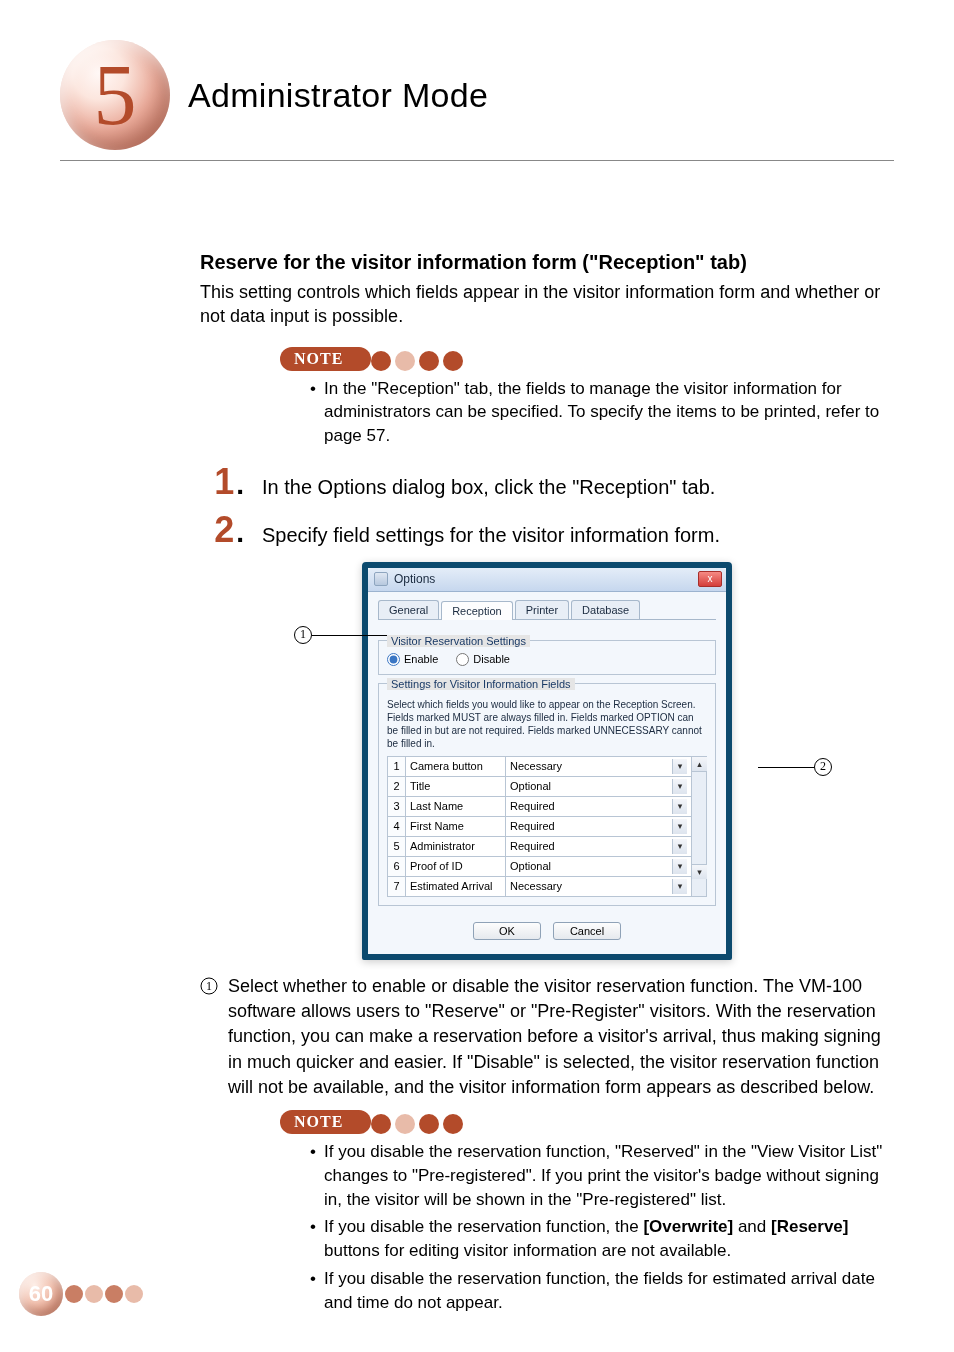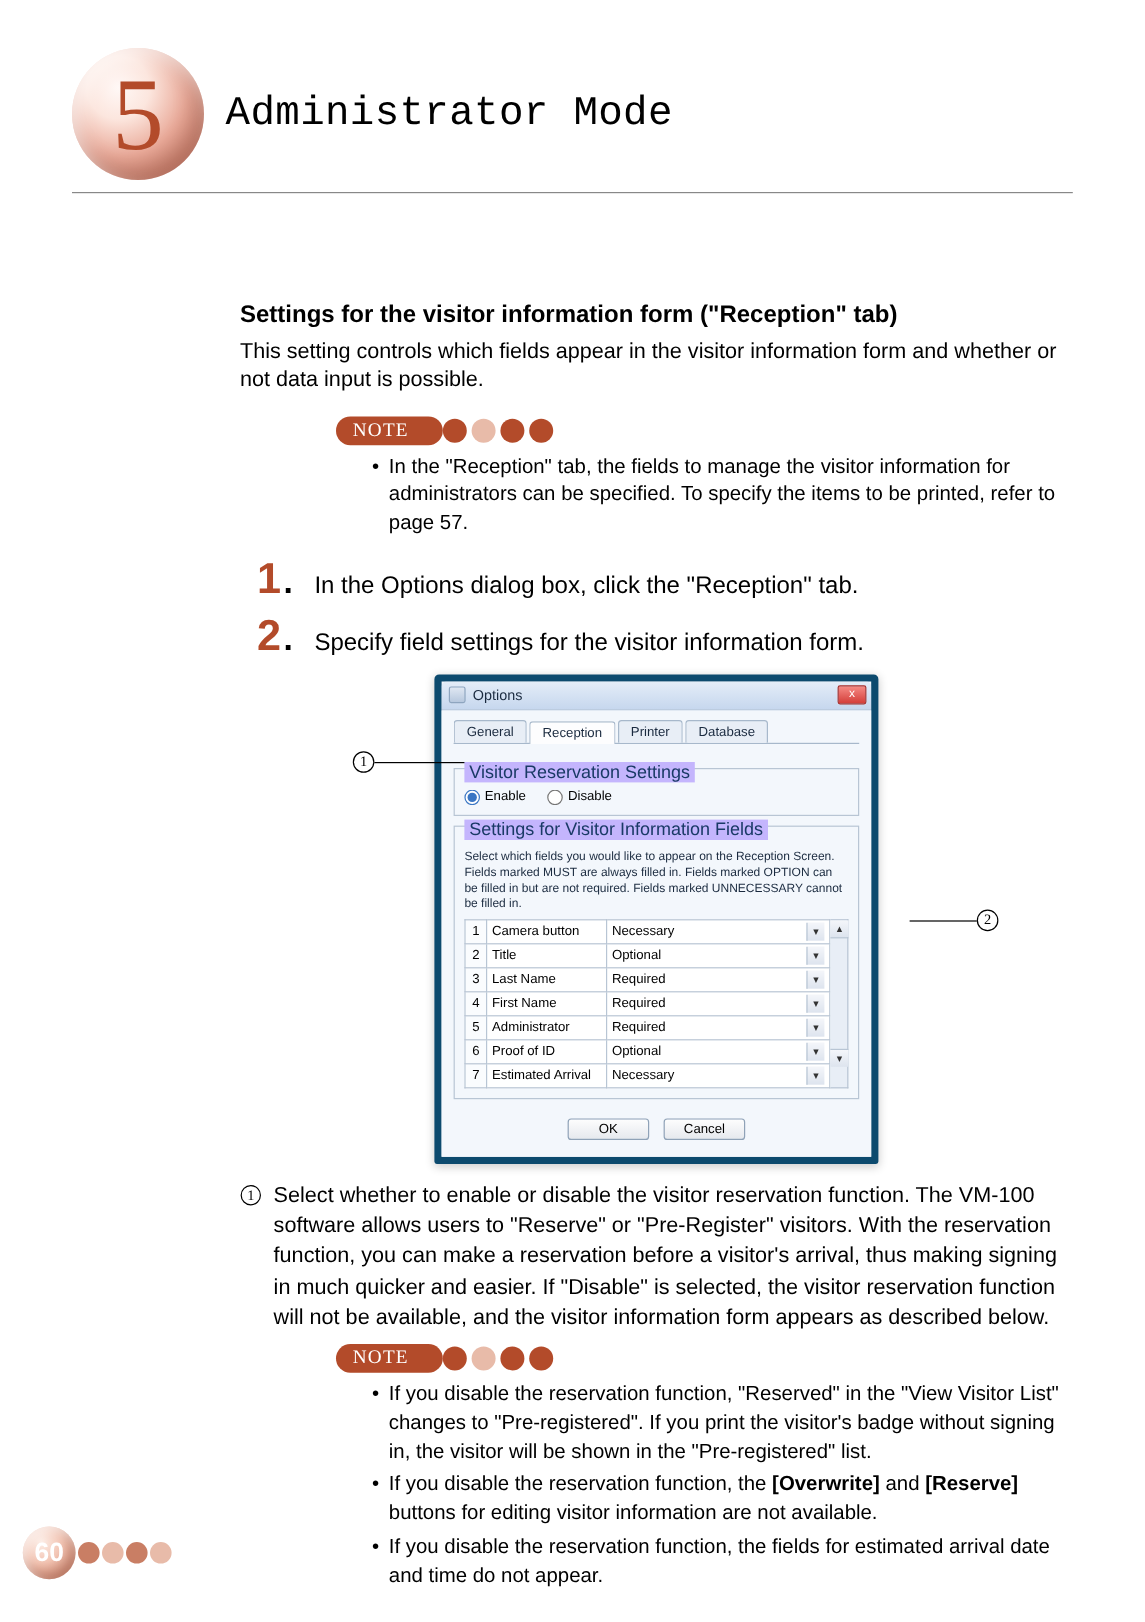--- a/index.html
+++ b/index.html
@@ -9,30 +9,30 @@
   
   .chapter-row { display: flex; align-items: center; gap: 18px; margin-bottom: 10px; }
   .big-circle {
     width: 110px; height: 110px; border-radius: 50%;
     background: radial-gradient(circle at 35% 30%, #fff8f6 0%, #fce6de 25%, #e9a897 55%, #cf7b66 80%, #b65c48 100%);
     box-shadow: inset 6px 8px 14px rgba(255,255,255,0.6), inset -8px -10px 18px rgba(0,0,0,0.15);
     display: flex; align-items: center; justify-content: center;
     font-size: 86px; font-weight: 400; color: #b34b2a; line-height: 1;
     font-family: Georgia, 'Times New Roman', serif;
   }
-  .chapter-title { font-size: 34px; font-family: Liberation Mono, monospace; letter-spacing: 0.3px; }
+  .chapter-title { font-size: 34px; font-family: Liberation Sans, sans-serif; letter-spacing: 0.3px; }
   .hr { border: none; border-top: 1px solid #888; margin: 4px 0 0 0; }
 
   .content { margin-left: 140px; margin-top: 90px; }
 
   .section-title { font-size: 20px; font-weight: bold; margin-bottom: 6px; }
   .intro { font-size: 18px; line-height: 1.35; margin-bottom: 18px; }
 
   
-  .note-row { display: flex; align-items: center; margin: 10px 0 6px 80px; }
+  .note-row { display: flex; align-items: flex-end; margin: 10px 0 6px 80px; font-weight: bold; }
   .note-pill {
     background: #b34b2a; color: #fff; font-family: 'Times New Roman', serif;
     font-size: 16px; padding: 3px 28px 3px 14px; border-radius: 12px 12px 12px 12px;
     position: relative; letter-spacing: 1px;
   }
   .note-dots { display: flex; align-items: center; gap: 4px; margin-left: 0; }
   .note-dot { width: 20px; height: 20px; border-radius: 50%; background: #b34b2a; }
   .note-dot.light { background: #e8bba9; }
 
   .note-list { margin: 6px 0 16px 110px; font-size: 17px; line-height: 1.4; }
@@ -62,21 +62,21 @@
     position: absolute; right: 4px; top: 3px; width: 24px; height: 16px;
     background: linear-gradient(#f58a84,#d43e3a); border: 1px solid #a82e2a;
     border-radius: 2px; color: #fff; font-size: 10px; line-height: 14px; text-align: center;
   }
   .dlg-body { padding: 8px 10px 10px 10px; background: #f3f7fc; }
   .tabs { display: flex; border-bottom: 1px solid #a7b8cb; margin-bottom: 20px; }
   .tab { padding: 3px 10px; border: 1px solid #a7b8cb; border-bottom: none; background: #e8eef6; margin-right: 2px;
          border-radius: 3px 3px 0 0; color: #1a2a3f; font-size: 11px; }
   .tab.active { background: #fdfdfe; position: relative; top: 1px; }
   .groupbox { border: 1px solid #b8c5d4; padding: 6px 8px 8px 8px; margin-bottom: 8px; position: relative; background:#f3f7fc; }
-  .group-title { position: relative; top: -12px; background: #c4b5fd; padding: 0 4px; font-size: 15px; color: #1a3a66; display: inline-block; }
+  .group-title { position: relative; top: -12px; background: #e5e5e5; padding: 0 4px; font-size: 11px; color: #1a3a66; display: inline-block; }
   .radios { margin-top: -6px; display: flex; gap: 18px; font-size: 11px; }
   .radios label { display: flex; align-items: center; gap: 4px; }
   .radios input { accent-color: #3a76c4; }
   .desc { font-size: 10px; color: #1a2a3f; margin: -4px 0 6px 0; line-height: 1.3; }
   table.fields { width: 100%; border-collapse: collapse; background: #fff; }
   table.fields td { border: 1px solid #b8c5d4; padding: 2px 4px; font-size: 11px; }
   table.fields td:first-child { width: 18px; text-align: center; background: #fafcfe; }
   table.fields td:nth-child(2) { width: 100px; }
   .fake-select { display: flex; justify-content: space-between; align-items: center; background: #fff;
     border: none; padding: 0; font-size: 11px; }
@@ -121,21 +121,21 @@
 <div class="page">
 
   <div class="chapter-row">
     <div class="big-circle">5</div>
     <div class="chapter-title">Administrator Mode</div>
   </div>
   <hr class="hr">
 
   <div class="content">
 
-    <div class="section-title">Settings for the visitor information form ("Reception" tab)</div>
+    <div class="section-title">Reserve for the visitor information form ("Reception" tab)</div>
     <div class="intro">This setting controls which fields appear in the visitor information form and whether or not data input is possible.</div>
 
     <div class="note-row">
       <div class="note-pill">NOTE</div>
       <div class="note-dots">
         <div class="note-dot"></div>
           <div class="note-dot light"></div>
           <div class="note-dot"></div>
           <div class="note-dot"></div>
       </div>

